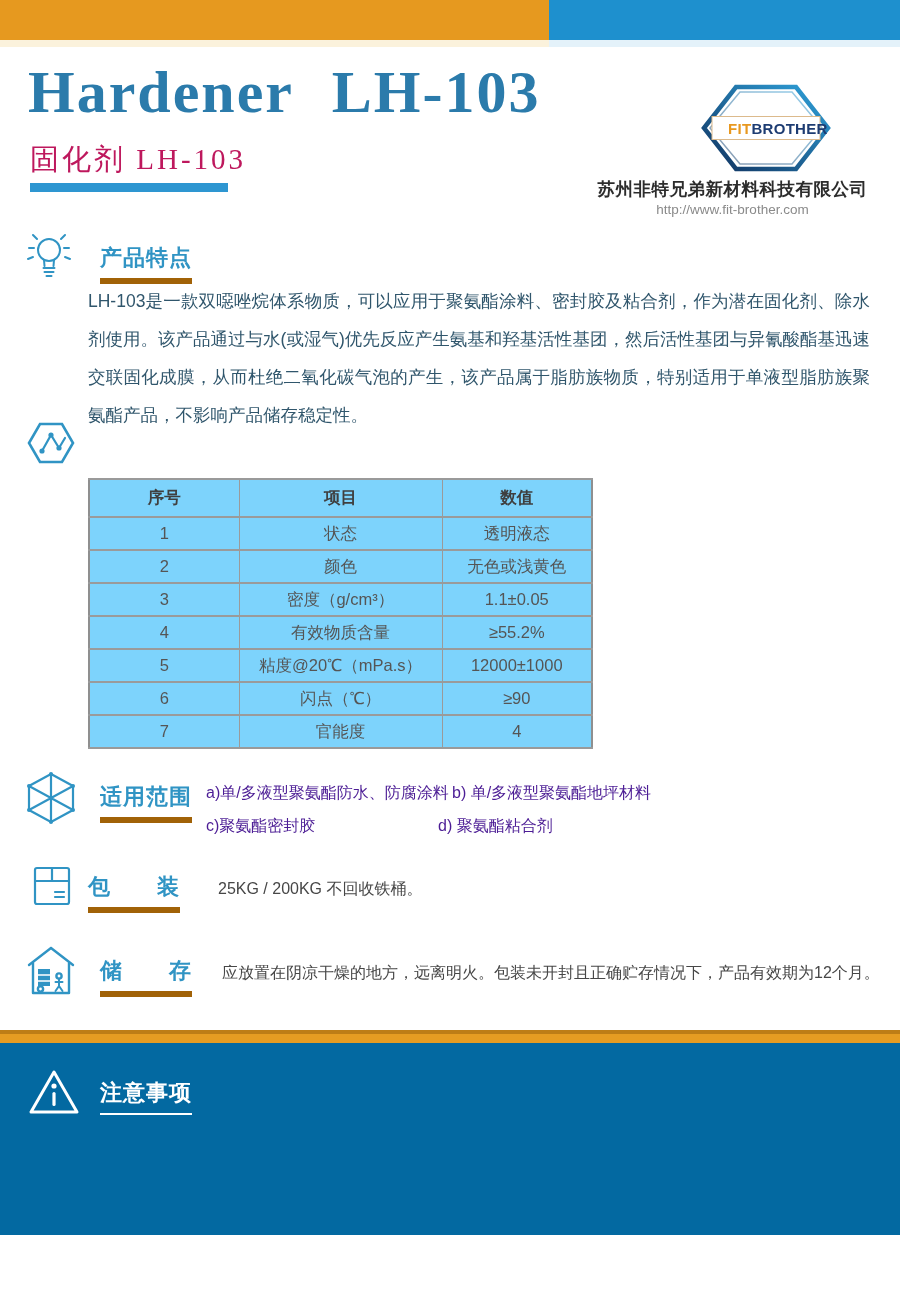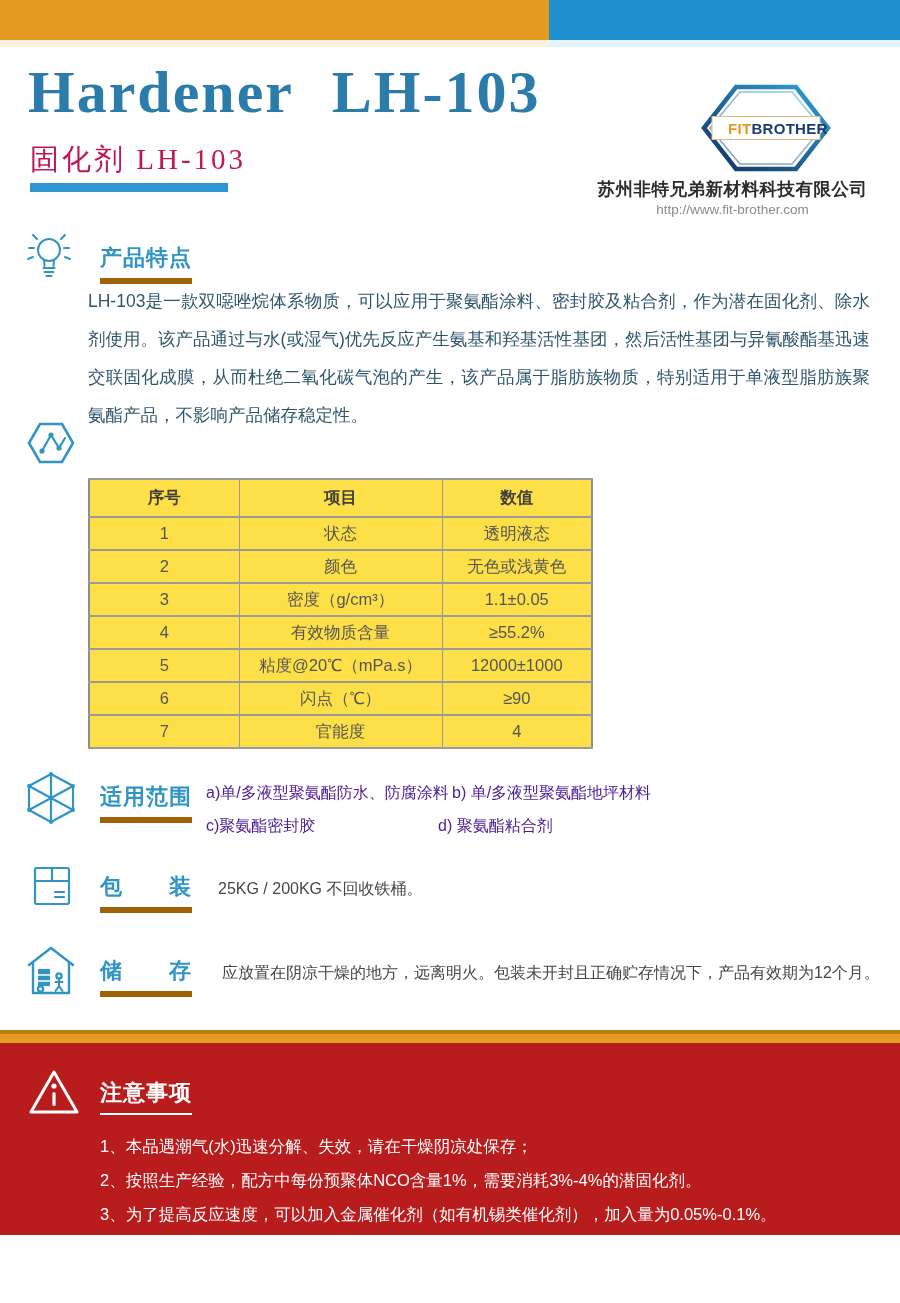--- a/index.html
+++ b/index.html
@@ -28,37 +28,37 @@
   .sec-head{position:absolute;font-size:22px;font-weight:bold;color:#3094C4;
             border-bottom:6px solid #a16207;padding-bottom:5px;letter-spacing:1px;white-space:pre;}
   .icon{position:absolute;}
 
   
   .features-body{position:absolute;left:88px;top:282px;width:782px;margin:0;
                  font-size:17.5px;line-height:38px;color:#30566C;text-align:justify;}
 
   
   .props{position:absolute;left:88px;top:478px;border-collapse:collapse;table-layout:fixed;
-         border:2px solid #8f8f8f;background:#fde047;}
+         border:2px solid #8f8f8f;background:#7dd3fc;}
   .props th,.props td{border-left:1px solid #9a9a9a;border-right:1px solid #9a9a9a;
          border-top:2px solid #9a9a9a;border-bottom:2px solid #9a9a9a;
          text-align:center;vertical-align:middle;padding:0 4px;}
   .props th{height:36px;font-size:16.5px;color:#3f3f3f;font-weight:bold;}
   .props td{height:31px;font-size:16.5px;color:#555555;}
 
   
   .app-item{position:absolute;font-size:16px;color:#4c1d95;white-space:nowrap;}
 
   
   .plain-body{position:absolute;font-size:16px;color:#474747;white-space:nowrap;}
 
   
   .footer-strip{position:absolute;left:0;top:1030px;width:900px;height:13px;
                 background:linear-gradient(#BD7D16 0 30%,#E59C22 30% 100%);}
-  .footer{position:absolute;left:0;top:1043px;width:900px;height:260px;background:#b91c1c;}
+  .footer{position:absolute;left:0;top:1043px;width:900px;height:260px;background:#0369a1;}
   .notes-head{position:absolute;left:100px;top:35px;font-size:22px;font-weight:bold;color:#ffffff;
               border-bottom:2px solid #ffffff;padding-bottom:5px;letter-spacing:1px;}
   .notes-list{position:absolute;left:100px;top:93px;width:770px;}
   .note{font-size:16.5px;line-height:20px;color:#ffffff;margin-bottom:14px;white-space:nowrap;}
 </style>
 </head>
 <body>
 
 <div class="page">
 
@@ -171,21 +171,21 @@
   <span class="app-item" style="left:206px;top:783px">a)单/多液型聚氨酯防水、防腐涂料</span>
   <span class="app-item" style="left:452px;top:783px">b) 单/多液型聚氨酯地坪材料</span>
   <span class="app-item" style="left:206px;top:816px">c)聚氨酯密封胶</span>
   <span class="app-item" style="left:438px;top:816px">d) 聚氨酯粘合剂</span>
 
   <svg class="icon" style="left:30px;top:862px" width="44" height="46" viewBox="0 0 44 46" fill="none" stroke="#3094C4" stroke-width="2.2" stroke-linecap="round">
     <rect x="5" y="6" width="34" height="36" rx="2"></rect>
     <path d="M5,19 H39 M22,6 V19"></path>
     <path d="M25,30 H34 M25,35 H34"></path>
   </svg>
-  <span class="sec-head" style="left:100px;top:872px">包　　装</span>
+  <span class="sec-head" style="left:88px;top:872px">包　　装</span>
   <span class="plain-body" style="left:218px;top:879px">25KG / 200KG 不回收铁桶。</span>
 
   <svg class="icon" style="left:26px;top:945px" width="50" height="52" viewBox="0 0 50 52" fill="none" stroke="#3094C4" stroke-width="2.4" stroke-linecap="round" stroke-linejoin="round">
     <path d="M25,3 L47,20 M25,3 L3,20"></path>
     <path d="M7,18 V48 H43 V18"></path>
     <rect x="12" y="24" width="12" height="17" fill="#3094C4" stroke="none"></rect>
     <path d="M12,30 H24 M12,36 H24" stroke="#ffffff" stroke-width="1.5"></path>
     <circle cx="14.5" cy="44" r="2.6" fill="none"></circle>
     <circle cx="33" cy="31" r="2.6"></circle>
     <path d="M33,34 V41 M29.5,37 H36.5 M33,41 L29.5,46 M33,41 L36.5,46" stroke-width="2"></path>
@@ -194,21 +194,15 @@
   <span class="plain-body" style="left:222px;top:963px">应放置在阴凉干燥的地方，远离明火。包装未开封且正确贮存情况下，产品有效期为12个月。</span>
 
   <div class="footer-strip"></div>
   <div class="footer">
     <svg class="icon" style="left:28px;top:24px" width="52" height="50" viewBox="0 0 52 50" fill="none" stroke="#ffffff" stroke-width="3" stroke-linejoin="round">
       <path d="M26,5 L49,45 H3 Z"></path>
       <circle cx="26" cy="19" r="2.6" fill="#ffffff" stroke="none"></circle>
       <rect x="24.4" y="25" width="3.2" height="14" rx="1.6" fill="#ffffff" stroke="none"></rect>
     </svg>
     <span class="notes-head">注意事项</span>
-    <div class="notes-list">
-      <div class="note">1、本品遇潮气(水)迅速分解、失效，请在干燥阴凉处保存；</div>
-      <div class="note">2、按照生产经验，配方中每份预聚体NCO含量1%，需要消耗3%-4%的潜固化剂。</div>
-      <div class="note">3、为了提高反应速度，可以加入金属催化剂（如有机锡类催化剂），加入量为0.05%-0.1%。</div>
-      <div class="note">4、未使用完的固化剂请充氮气密封储存。</div>
-    </div>
   </div>
 
 </div>
 
 </body></html>

